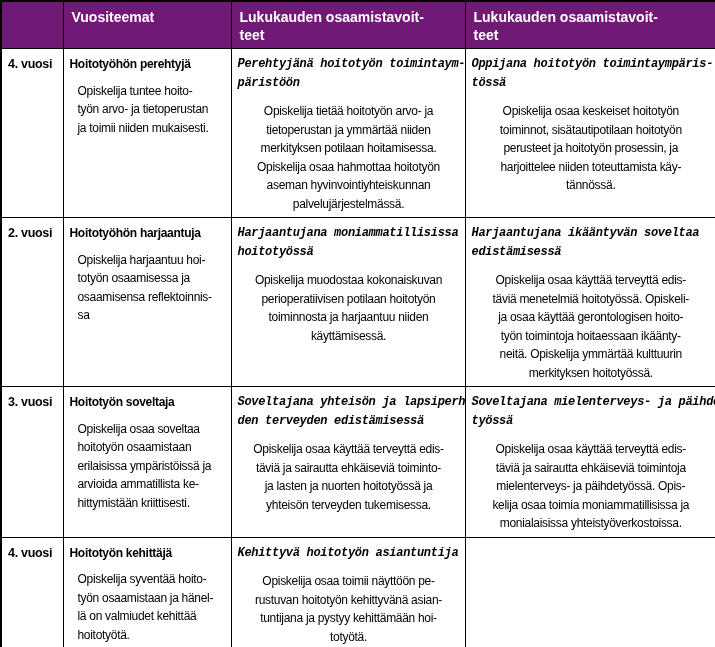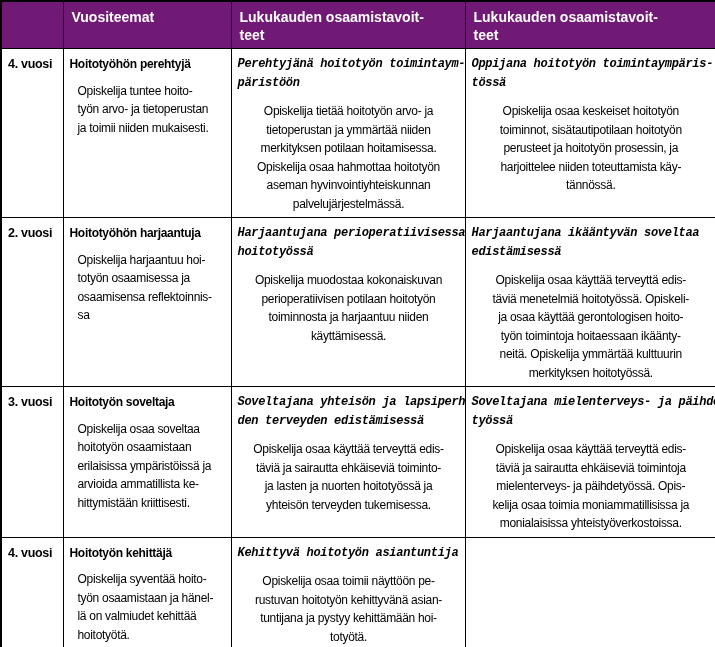--- a/index.html
+++ b/index.html
@@ -134,21 +134,21 @@
       <tr class="r2">
         <td class="year">2. vuosi</td>
         <td>
           <div class="t-title">Hoitotyöhön harjaantuja</div>
           <div class="t-body">Opiskelija harjaantuu hoi-
 totyön osaamisessa ja
 osaamisensa reflektoinnis-
 sa</div>
         </td>
         <td>
-          <div class="s-title">Harjaantujana perioperatiivisessa
+          <div class="s-title">Harjaantujana moniammatillisissa
 hoitotyössä</div>
           <div class="s-body">Opiskelija muodostaa kokonaiskuvan
 perioperatiivisen potilaan hoitotyön
 toiminnosta ja harjaantuu niiden
 käyttämisessä.</div>
         </td>
         <td>
           <div class="s-title">Harjaantujana ikääntyvän soveltaa
 edistämisessä</div>
           <div class="s-body">Opiskelija osaa käyttää terveyttä edis-

